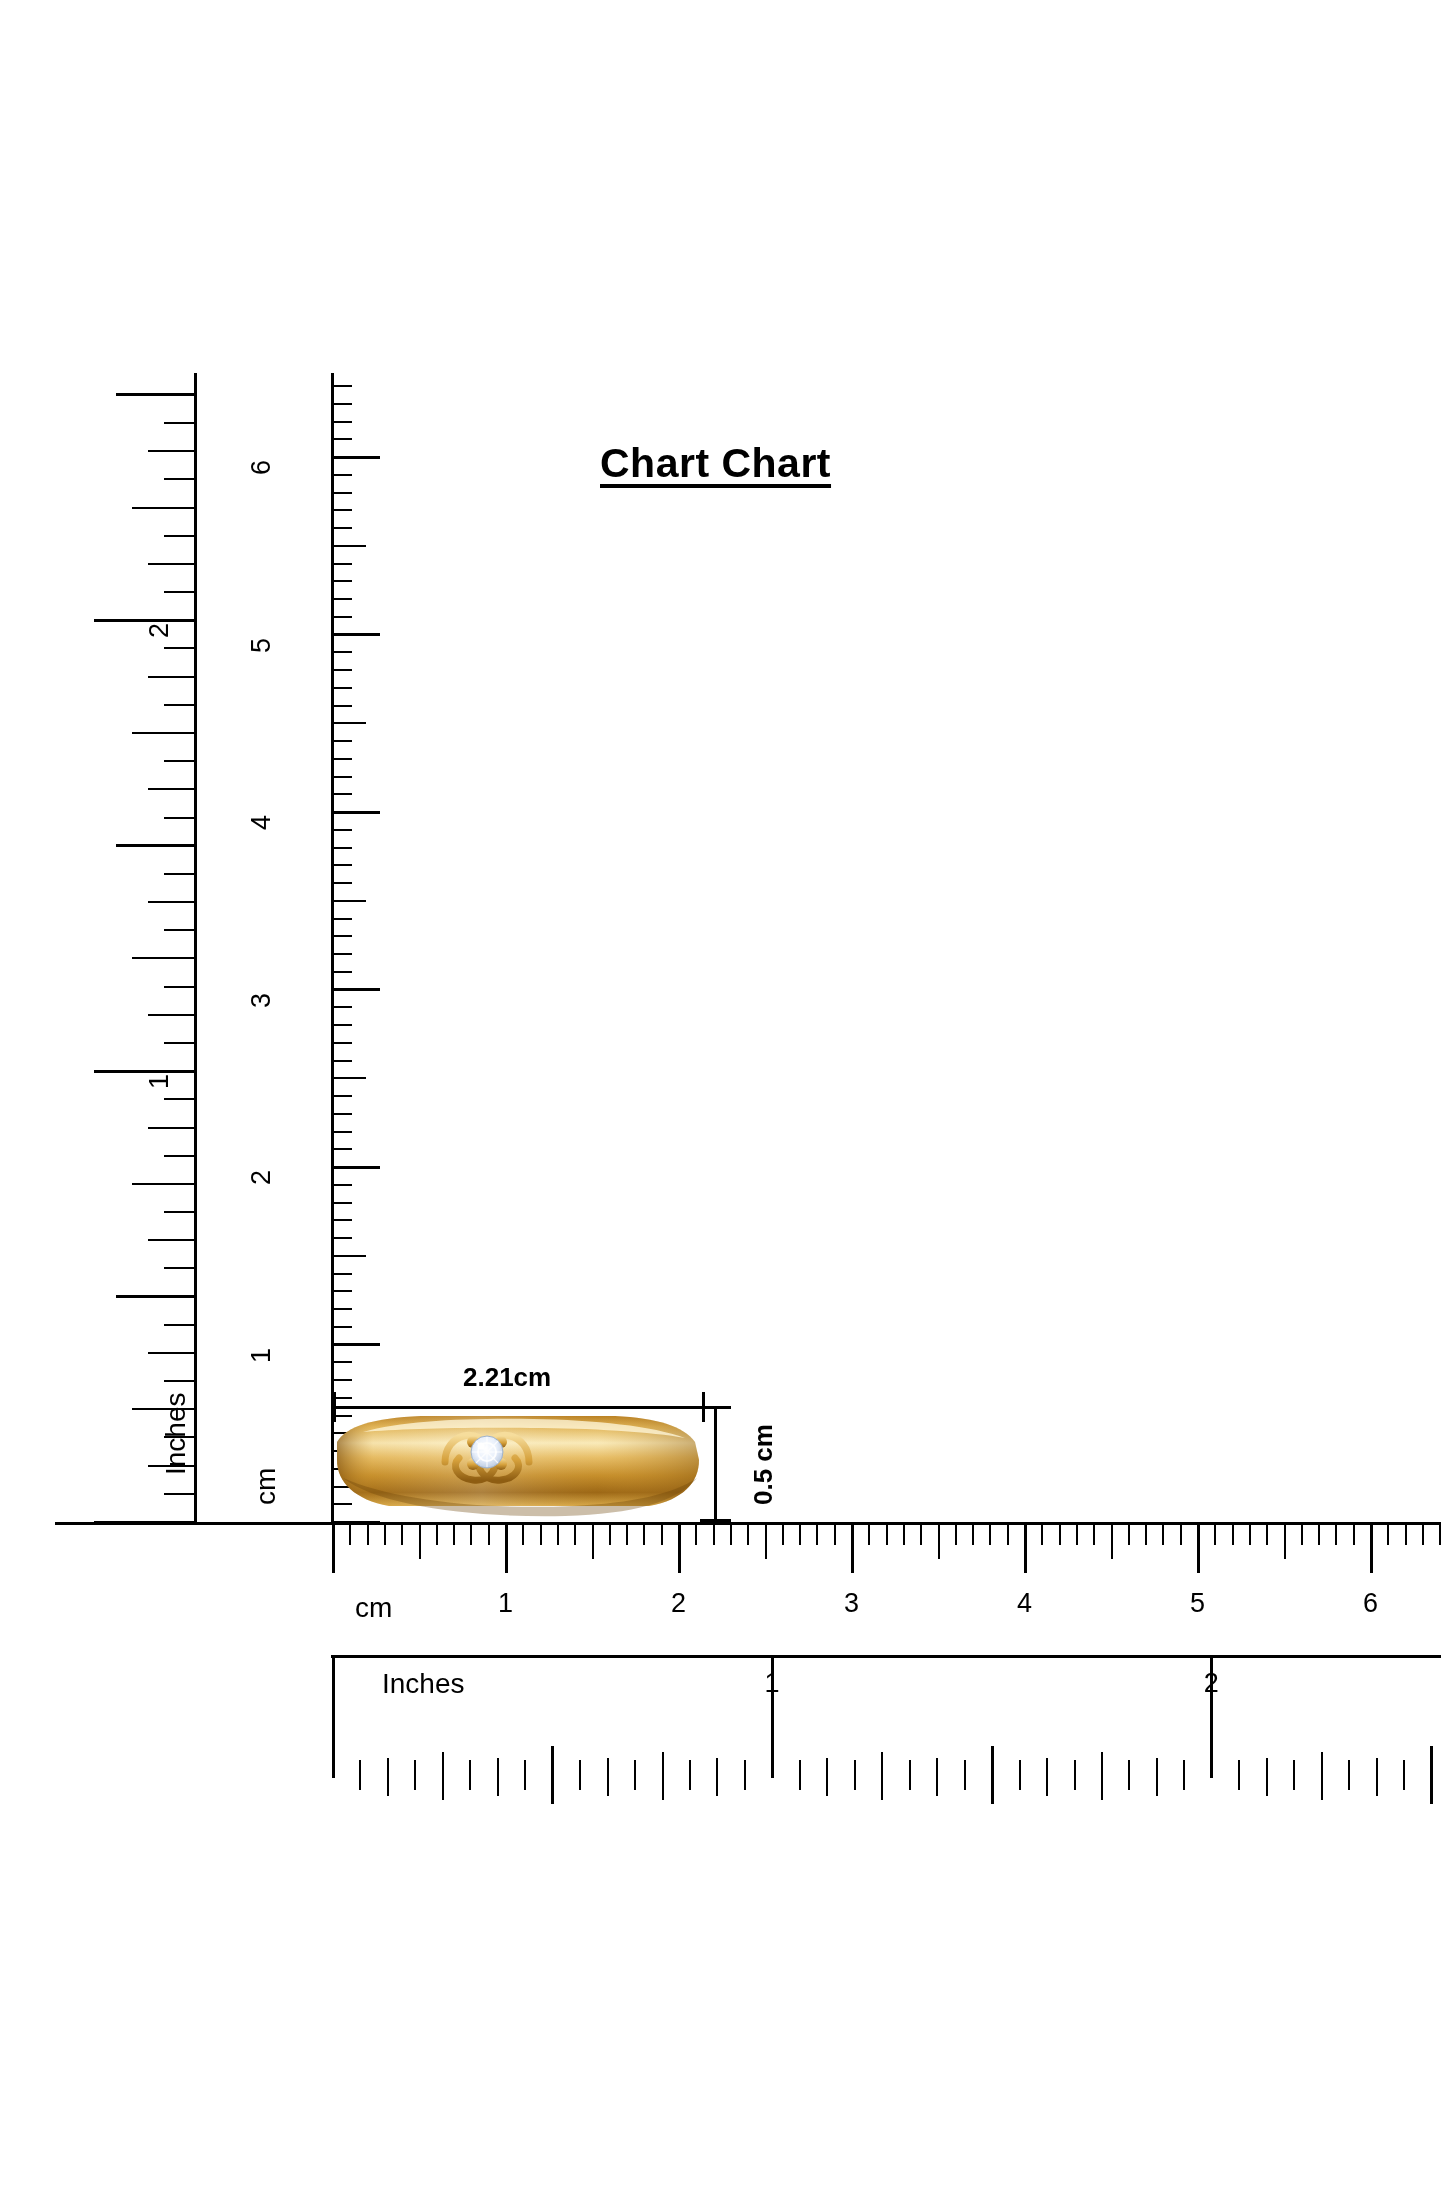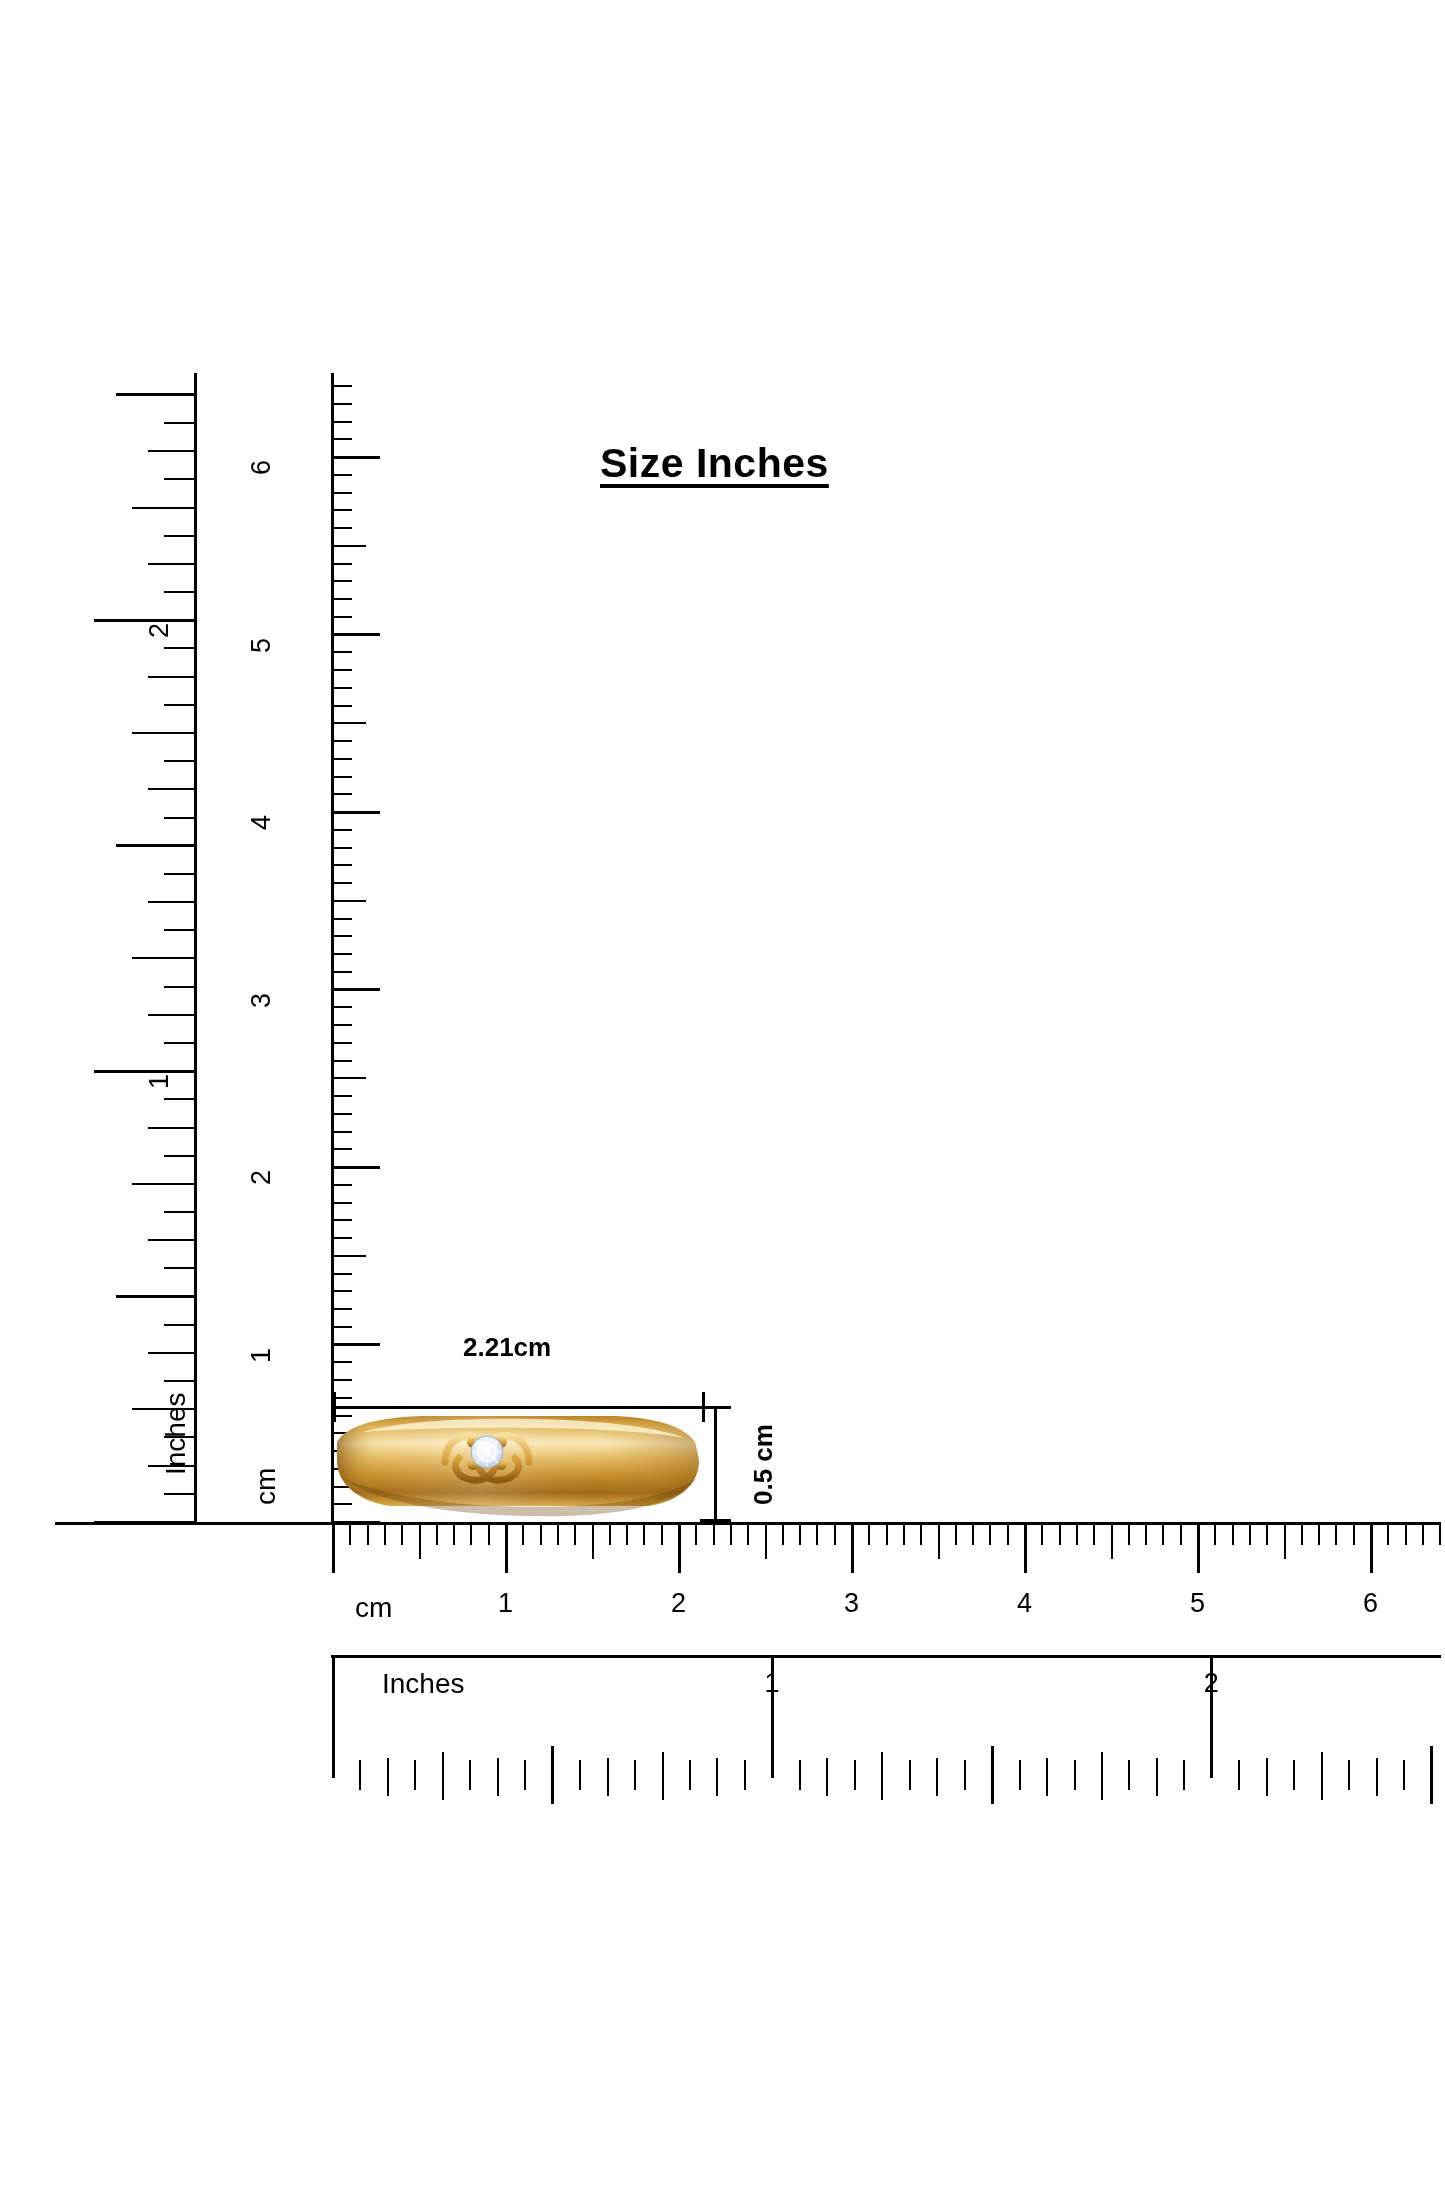--- a/index.html
+++ b/index.html
@@ -140,21 +140,21 @@
     white-space: nowrap;
     transform: rotate(-90deg);
     transform-origin: left top;
   }
 </style>
 </head>
 <body>
 
 <div id="stage">
 
-  <div class="title">Size Inches</div>
+  <div class="title">Chart Chart</div>
 
   <div class="axis-line" id="v-axis-cm"></div>
   <div class="axis-line" id="v-axis-in"></div>
   <div class="axis-line" id="v-axis-bottom"></div>
 
   <div id="v-cm-ticks">
       <div class="tick" style="left: 334px; top: 1520.5px; width: 46px; height: 3px;"></div>
       <div class="tick" style="left: 334px; top: 1503.25px; width: 18px; height: 2px;"></div>
       <div class="tick" style="left: 334px; top: 1485.5px; width: 18px; height: 2px;"></div>
       <div class="tick" style="left: 334px; top: 1467.75px; width: 18px; height: 2px;"></div>
@@ -465,20 +465,20 @@
       <circle cx="154" cy="44" r="16" fill="url(#stoneGrad)" stroke="#9fb2cb" stroke-width="1"></circle>
       <circle cx="154" cy="44" r="9" fill="none" stroke="#ffffff" stroke-width="2" opacity="0.9"></circle>
       <path d="M154,29 L154,59 M139,44 L169,44 M143,33 L165,55 M165,33 L143,55" stroke="#ffffff" stroke-width="1.2" opacity="0.8"></path>
       <circle cx="148" cy="38" r="3.5" fill="#ffffff"></circle>
     </svg>
   </div>
 
   <div class="dim-line" style="left:333px; top:1406px; width:372px; height:3px;"></div>
   <div class="dim-line" style="left:333px; top:1392px; width:3px; height:30px;"></div>
   <div class="dim-line" style="left:702px; top:1392px; width:3px; height:30px;"></div>
-  <div class="dim-label" style="left:463px; top:1332px;">2.21cm</div>
+  <div class="dim-label" style="left:463px; top:1362px;">2.21cm</div>
 
   <div class="dim-line" style="left:714px; top:1406px; width:3px; height:116px;"></div>
   <div class="dim-line" style="left:700px; top:1406px; width:31px; height:3px;"></div>
   <div class="dim-line" style="left:700px; top:1519px; width:31px; height:3px;"></div>
   <div class="dim-label-rot" style="left:748px; top:1505px;">0.5 cm</div>
 
 </div>
 
 </body></html>

